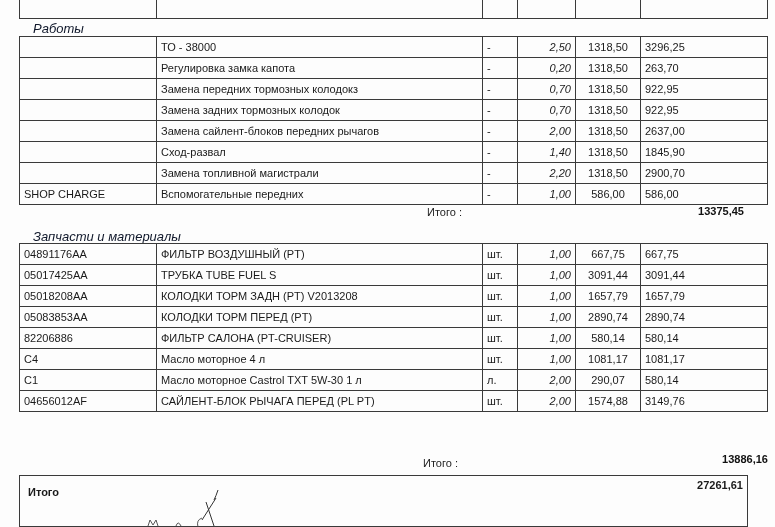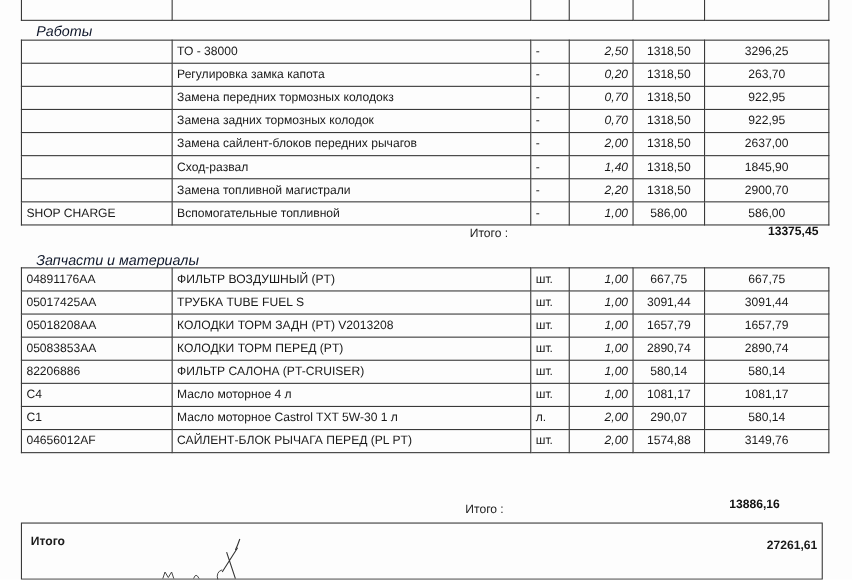--- a/index.html
+++ b/index.html
@@ -19,39 +19,39 @@
       padding: 0 4px;
       white-space: nowrap;
       overflow: hidden;
       vertical-align: middle;
     }
     .c-code { width: 137px; }
     .c-name { width: 326px; }
     .c-unit { width: 35px; }
     .c-qty  { width: 58px; text-align: right; font-style: italic; }
     .c-price{ width: 65px; text-align: center; }
-    .c-sum  { width: 113px; text-align: center; }
+    .c-sum  { width: 127px; text-align: left; }
 
     .section-title {
       position: absolute; left: 33px;
       font-style: italic; font-size: 13px; color: #0f172a;
     }
     .itogo-label { position: absolute; font-size: 11px; color: #222; }
     .itogo-value { position: absolute; font-size: 11px; font-weight: bold; color: #111; text-align: right; width: 120px; }
 
     .top-table { top: -4px; }
     .top-table td { height: 22px; }
 
     .grand-box {
       position: absolute; left: 19px; top: 475px;
       width: 729px; height: 52px;
       border: 1px solid #3a3a3a;
     }
     .grand-label { position: absolute; left: 8px; top: 10px; font-weight: bold; font-size: 11px; }
-    .grand-value { position: absolute; right: 4px; top: 14px; font-weight: bold; font-size: 11px; }
+    .grand-value { position: absolute; right: 4px; top: 3px; font-weight: bold; font-size: 11px; }
 
     .signature { position: absolute; left: 130px; top: 480px; width: 120px; height: 47px; }
   </style>
 </head>
 <body>
 
 <div class="page">
 
   <table class="tbl top-table">
     <tbody>
@@ -121,21 +121,21 @@
         <tr>
           <td class="c-code"></td>
           <td class="c-name">Замена топливной магистрали</td>
           <td class="c-unit">-</td>
           <td class="c-qty">2,20</td>
           <td class="c-price">1318,50</td>
           <td class="c-sum">2900,70</td>
         </tr>
         <tr>
           <td class="c-code">SHOP CHARGE</td>
-          <td class="c-name">Вспомогательные топливной</td>
+          <td class="c-name">Вспомогательные передних</td>
           <td class="c-unit">-</td>
           <td class="c-qty">1,00</td>
           <td class="c-price">586,00</td>
           <td class="c-sum">586,00</td>
         </tr>
       </tbody>
   </table>
 
   <div class="itogo-label" style="left:427px; top:206px;">Итого :</div>
   <div class="itogo-value" style="left:624px; top:205px;">13375,45</div>
@@ -205,21 +205,21 @@
           <td class="c-name">САЙЛЕНТ-БЛОК РЫЧАГА ПЕРЕД (PL PT)</td>
           <td class="c-unit">шт.</td>
           <td class="c-qty">2,00</td>
           <td class="c-price">1574,88</td>
           <td class="c-sum">3149,76</td>
         </tr>
       </tbody>
   </table>
 
   <div class="itogo-label" style="left:423px; top:457px;">Итого :</div>
-  <div class="itogo-value" style="left:626px; top:453px;text-align:center;">13886,16</div>
+  <div class="itogo-value" style="left:648px; top:453px;">13886,16</div>
 
   <div class="grand-box">
     <span class="grand-label">Итого</span>
     <span class="grand-value">27261,61</span>
   </div>
 
   <svg class="signature" viewBox="0 0 120 47">
     <path d="M86 18 L72 40 M76 22 L84 46" stroke="#333" stroke-width="1" fill="none"></path>
     <path d="M88 10 Q86 16 84 20" stroke="#333" stroke-width="1" fill="none"></path>
     <path d="M18 46 L20 40 L23 45 L26 40 L28 46" stroke="#444" stroke-width="0.9" fill="none"></path>

